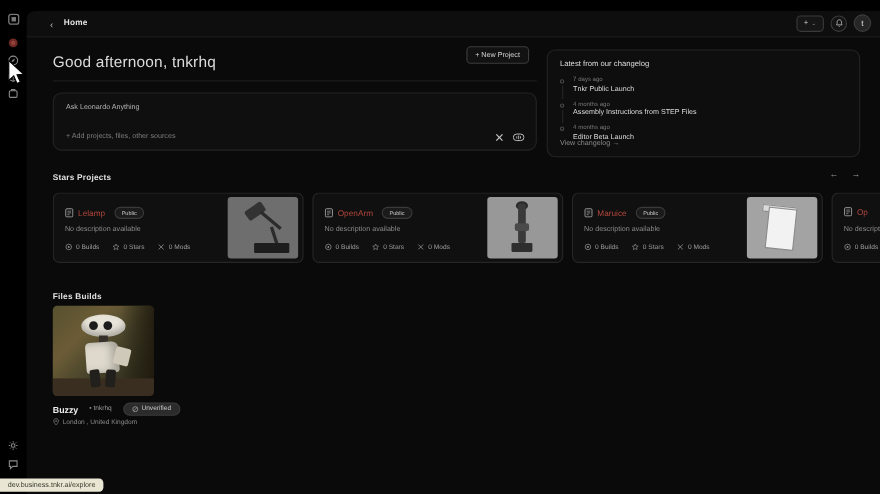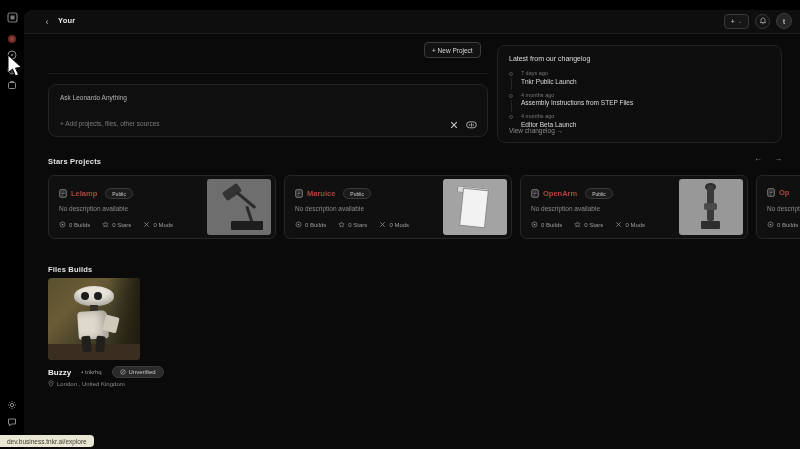--- a/index.html
+++ b/index.html
@@ -44,21 +44,21 @@
   .cl-view { position:absolute; left:11px; bottom:8px; font-size:6.5px; color:#8a8a8a; }
 
   
   .sec-title { font-size:7.5px; color:#e2e2e2; font-weight:700; letter-spacing:.2px; }
   .proj-header { position:absolute; left:24px; top:147px; }
   .proj-arrows { position:absolute; right:18px; top:144px; display:flex; gap:12px; color:#9a9a9a; font-size:8px; }
   .cards-row { position:absolute; left:24px; top:165px; width:752px; height:66px; display:flex; gap:8px; overflow:hidden; }
   .pcard { position:relative; flex:0 0 228px; height:64px; background:#101010; border:1px solid #262626; border-radius:6px; }
   .pcard-nameline { position:absolute; left:10px; top:12px; display:flex; align-items:center; gap:4px; }
   .pcard-docicon { color:#a8a8a8; display:flex; }
-  .pcard-name { font-size:7.5px; font-weight:700; color:#b0463c; }
+  .pcard-name { font-size:7.5px; font-weight:400; color:#b0463c; }
   .pcard-badge { margin-left:4px; font-size:5px; color:#cfcfcf; border:1px solid #3a3a3a; background:#1b1b1b; border-radius:8px; padding:1.5px 6px; }
   .pcard-desc { position:absolute; left:10px; top:29px; font-size:6.5px; color:#8a8a8a; }
   .pcard-stats { position:absolute; left:10px; top:45px; display:flex; gap:12px; font-size:6px; color:#9c9c9c; }
   .pstat { display:flex; align-items:center; gap:3px; }
   .pstat svg { display:block; }
   .pthumb { position:absolute; right:4px; top:3px; width:64px; height:56px; border-radius:3px; overflow:hidden; }
 
   
   .thumb-lamp { background:#6e6e6e; }
   .thumb-lamp .lamp-arm { position:absolute; left:30px; top:12px; width:24px; height:2.5px; background:#2b2b2b; transform:rotate(40deg); transform-origin:left center; }
@@ -143,36 +143,37 @@
       <svg width="10" height="10" viewBox="0 0 10 10">
           <path d="M1.5 2h7v5h-4l-2 2v-2h-1z" fill="none" stroke="#8a8a8a" stroke-width="1"></path>
         </svg>
     </span>
   </aside>
 
   <main class="content">
 
     <header class="topbar">
       <span class="back">‹</span>
-      <span class="tb-title">Your</span>
+      <span class="tb-title">Home</span>
       <div class="tb-right">
         <button class="new-menu-btn">
           <span>+</span>
           <span style="font-size:5px;color:#8a8a8a">⌄</span>
         </button>
         <span class="icon-circle">
           <svg width="8" height="8" viewBox="0 0 10 10">
               <path d="M5 1.2c-1.6 0-2.5 1.2-2.5 2.6v2L1.8 7h6.4L7.5 5.8v-2C7.5 2.4 6.6 1.2 5 1.2z" fill="none" stroke="#c0c0c0" stroke-width=".9"></path>
               <path d="M4.2 8.2a.9.9 0 0 0 1.6 0" fill="none" stroke="#c0c0c0" stroke-width=".9"></path>
             </svg>
         </span>
         <span class="avatar">t</span>
       </div>
     </header>
 
+    <h1 class="greeting">Good afternoon, tnkrhq</h1>
     <button class="new-project-btn">+ New Project</button>
     <div class="hero-divider"></div>
 
     <div class="ask-box">
       <span class="ask-label">Ask Leonardo Anything</span>
       <span class="ask-sources">+  Add projects, files, other sources</span>
       <span class="ask-icons">
         <svg width="8" height="8" viewBox="0 0 10 10">
             <path d="M1.5 1.5l7 7M8.5 1.5l-7 7" stroke="#c8c8c8" stroke-width="1.4"></path>
           </svg>
@@ -257,21 +258,21 @@
       </div>
 
       <div class="pcard">
         <div class="pcard-nameline">
           <span class="pcard-docicon">
               <svg width="8" height="9" viewBox="0 0 8 9">
                 <rect x=".8" y=".8" width="6.4" height="7.4" rx="1" fill="none" stroke="#9a9a9a" stroke-width=".9"></rect>
                 <path d="M2.3 3h3.4M2.3 4.6h3.4M2.3 6.2h2" stroke="#9a9a9a" stroke-width=".7"></path>
               </svg>
             </span>
-          <span class="pcard-name">Maruice</span>
+          <span class="pcard-name">OpenArm</span>
           <span class="pcard-badge">Public</span>
         </div>
         <div class="pcard-desc">No description available</div>
         <div class="pcard-stats">
           <span class="pstat">
               <svg width="7" height="7" viewBox="0 0 10 10">
                 <circle cx="5" cy="5" r="3.6" fill="none" stroke="#9c9c9c" stroke-width=".9"></circle>
                 <circle cx="5" cy="5" r="1.2" fill="#9c9c9c"></circle>
               </svg>
               <span>0 Builds</span>
@@ -282,35 +283,37 @@
               </svg>
               <span>0 Stars</span>
             </span>
           <span class="pstat">
               <svg width="7" height="7" viewBox="0 0 10 10">
                 <path d="M1.8 1.8l6.4 6.4M8.2 1.8 1.8 8.2" stroke="#9c9c9c" stroke-width="1"></path>
               </svg>
               <span>0 Mods</span>
             </span>
         </div>
-        <div class="pthumb thumb-box">
-          <div class="box-lid"></div>
-            <div class="box-body"></div>
+        <div class="pthumb thumb-arm">
+          <div class="arm-top"></div>
+            <div class="arm-col"></div>
+            <div class="arm-mid"></div>
+            <div class="arm-base"></div>
         </div>
       </div>
 
       <div class="pcard">
         <div class="pcard-nameline">
           <span class="pcard-docicon">
               <svg width="8" height="9" viewBox="0 0 8 9">
                 <rect x=".8" y=".8" width="6.4" height="7.4" rx="1" fill="none" stroke="#9a9a9a" stroke-width=".9"></rect>
                 <path d="M2.3 3h3.4M2.3 4.6h3.4M2.3 6.2h2" stroke="#9a9a9a" stroke-width=".7"></path>
               </svg>
             </span>
-          <span class="pcard-name">OpenArm</span>
+          <span class="pcard-name">Maruice</span>
           <span class="pcard-badge">Public</span>
         </div>
         <div class="pcard-desc">No description available</div>
         <div class="pcard-stats">
           <span class="pstat">
               <svg width="7" height="7" viewBox="0 0 10 10">
                 <circle cx="5" cy="5" r="3.6" fill="none" stroke="#9c9c9c" stroke-width=".9"></circle>
                 <circle cx="5" cy="5" r="1.2" fill="#9c9c9c"></circle>
               </svg>
               <span>0 Builds</span>
@@ -321,25 +324,23 @@
               </svg>
               <span>0 Stars</span>
             </span>
           <span class="pstat">
               <svg width="7" height="7" viewBox="0 0 10 10">
                 <path d="M1.8 1.8l6.4 6.4M8.2 1.8 1.8 8.2" stroke="#9c9c9c" stroke-width="1"></path>
               </svg>
               <span>0 Mods</span>
             </span>
         </div>
-        <div class="pthumb thumb-arm">
-          <div class="arm-top"></div>
-            <div class="arm-col"></div>
-            <div class="arm-mid"></div>
-            <div class="arm-base"></div>
+        <div class="pthumb thumb-box">
+          <div class="box-lid"></div>
+            <div class="box-body"></div>
         </div>
       </div>
 
       <div class="pcard">
         <div class="pcard-nameline">
           <span class="pcard-docicon">
               <svg width="8" height="9" viewBox="0 0 8 9">
                 <rect x=".8" y=".8" width="6.4" height="7.4" rx="1" fill="none" stroke="#9a9a9a" stroke-width=".9"></rect>
                 <path d="M2.3 3h3.4M2.3 4.6h3.4M2.3 6.2h2" stroke="#9a9a9a" stroke-width=".7"></path>
               </svg>

